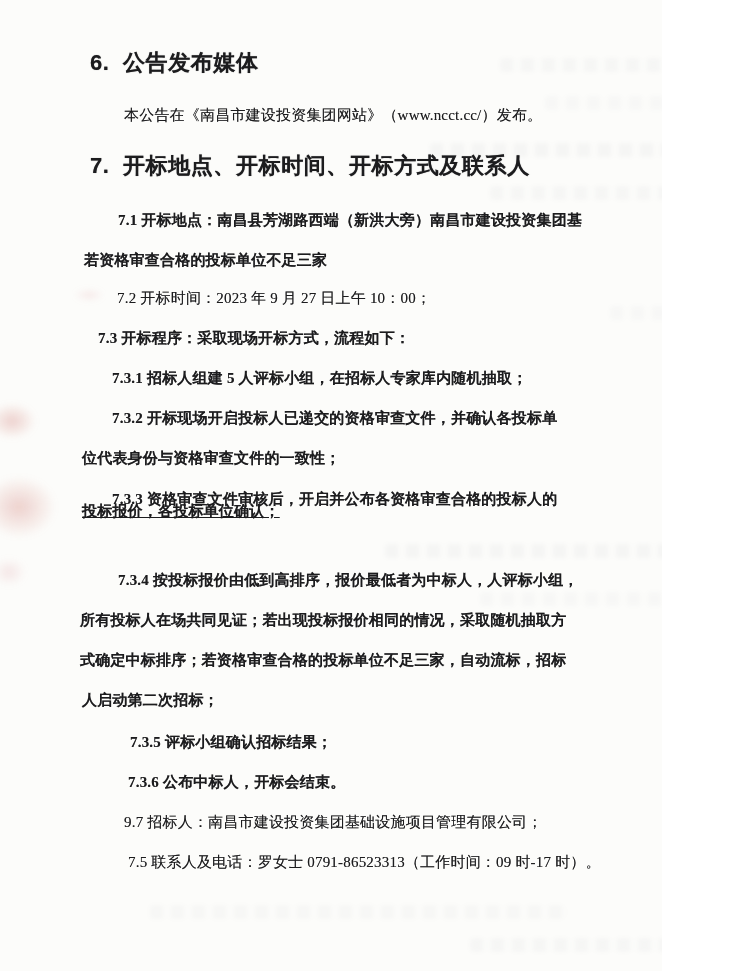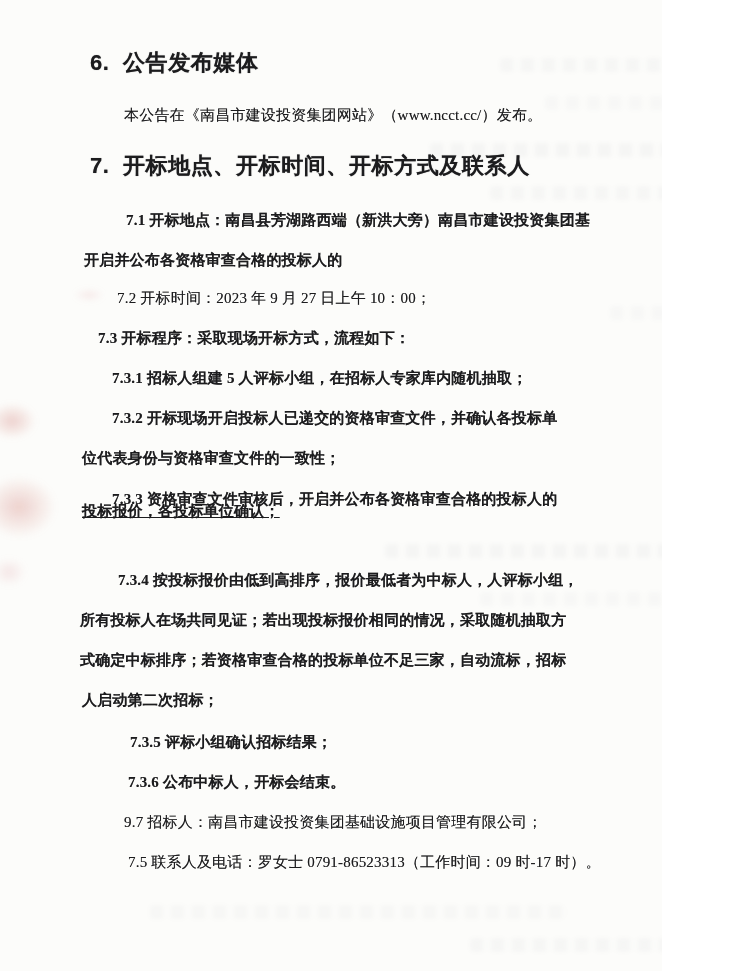--- a/index.html
+++ b/index.html
@@ -77,22 +77,22 @@
   <div class="ghost" style="left:470px; top:938px; width:240px; opacity:0.10;"></div>
 
   <div class="stain stain-strong" style="left:-12px; top:403px; width:48px; height:36px;"></div>
   <div class="stain stain-strong" style="left:-18px; top:476px; width:74px; height:62px;"></div>
   <div class="stain stain-soft" style="left:74px;  top:289px; width:30px; height:12px;"></div>
   <div class="stain stain-soft" style="left:-8px;  top:558px; width:34px; height:28px;"></div>
 
   <div class="line heading" style="left:90px;  top:52px;">6.  公告发布媒体</div>
   <div class="line" style="left:124px; top:108px;">本公告在《南昌市建设投资集团网站》（www.ncct.cc/）发布。</div>
   <div class="line heading" style="left:90px;  top:155px;">7.  开标地点、开标时间、开标方式及联系人</div>
-  <div class="line bold-body" style="left:118px; top:213px;margin-left:8px;">7.1 开标地点：南昌县芳湖路西端（新洪大旁）南昌市建设投资集团基</div>
-  <div class="line bold-body" style="left:84px;  top:253px;">开启并公布各资格审查合格的投标人的</div>
+  <div class="line bold-body" style="left:118px; top:213px;">7.1 开标地点：南昌县芳湖路西端（新洪大旁）南昌市建设投资集团基</div>
+  <div class="line bold-body" style="left:84px;  top:253px;">若资格审查合格的投标单位不足三家</div>
   <div class="line" style="left:117px; top:291px;">7.2 开标时间：2023 年 9 月 27 日上午 10：00；</div>
   <div class="line bold-body" style="left:98px; top:331px;">7.3 开标程序：采取现场开标方式，流程如下：</div>
   <div class="line bold-body" style="left:112px; top:371px;">7.3.1 招标人组建 5 人评标小组，在招标人专家库内随机抽取；</div>
   <div class="line bold-body" style="left:112px; top:411px;">7.3.2 开标现场开启投标人已递交的资格审查文件，并确认各投标单</div>
   <div class="line bold-body" style="left:82px;  top:451px;">位代表身份与资格审查文件的一致性；</div>
   <div class="line bold-body" style="left:112px; top:492px;">7.3.3 资格审查文件审核后，开启并公布各资格审查合格的投标人的</div>
   <div class="line bold-body" style="left:82px;  top:504px;text-decoration:underline;">投标报价，各投标单位确认；</div>
   <div class="line bold-body" style="left:118px; top:573px;">7.3.4 按投标报价由低到高排序，报价最低者为中标人，人评标小组，</div>
   <div class="line bold-body" style="left:80px;  top:613px;">所有投标人在场共同见证；若出现投标报价相同的情况，采取随机抽取方</div>
   <div class="line bold-body" style="left:80px;  top:653px;">式确定中标排序；若资格审查合格的投标单位不足三家，自动流标，招标</div>

